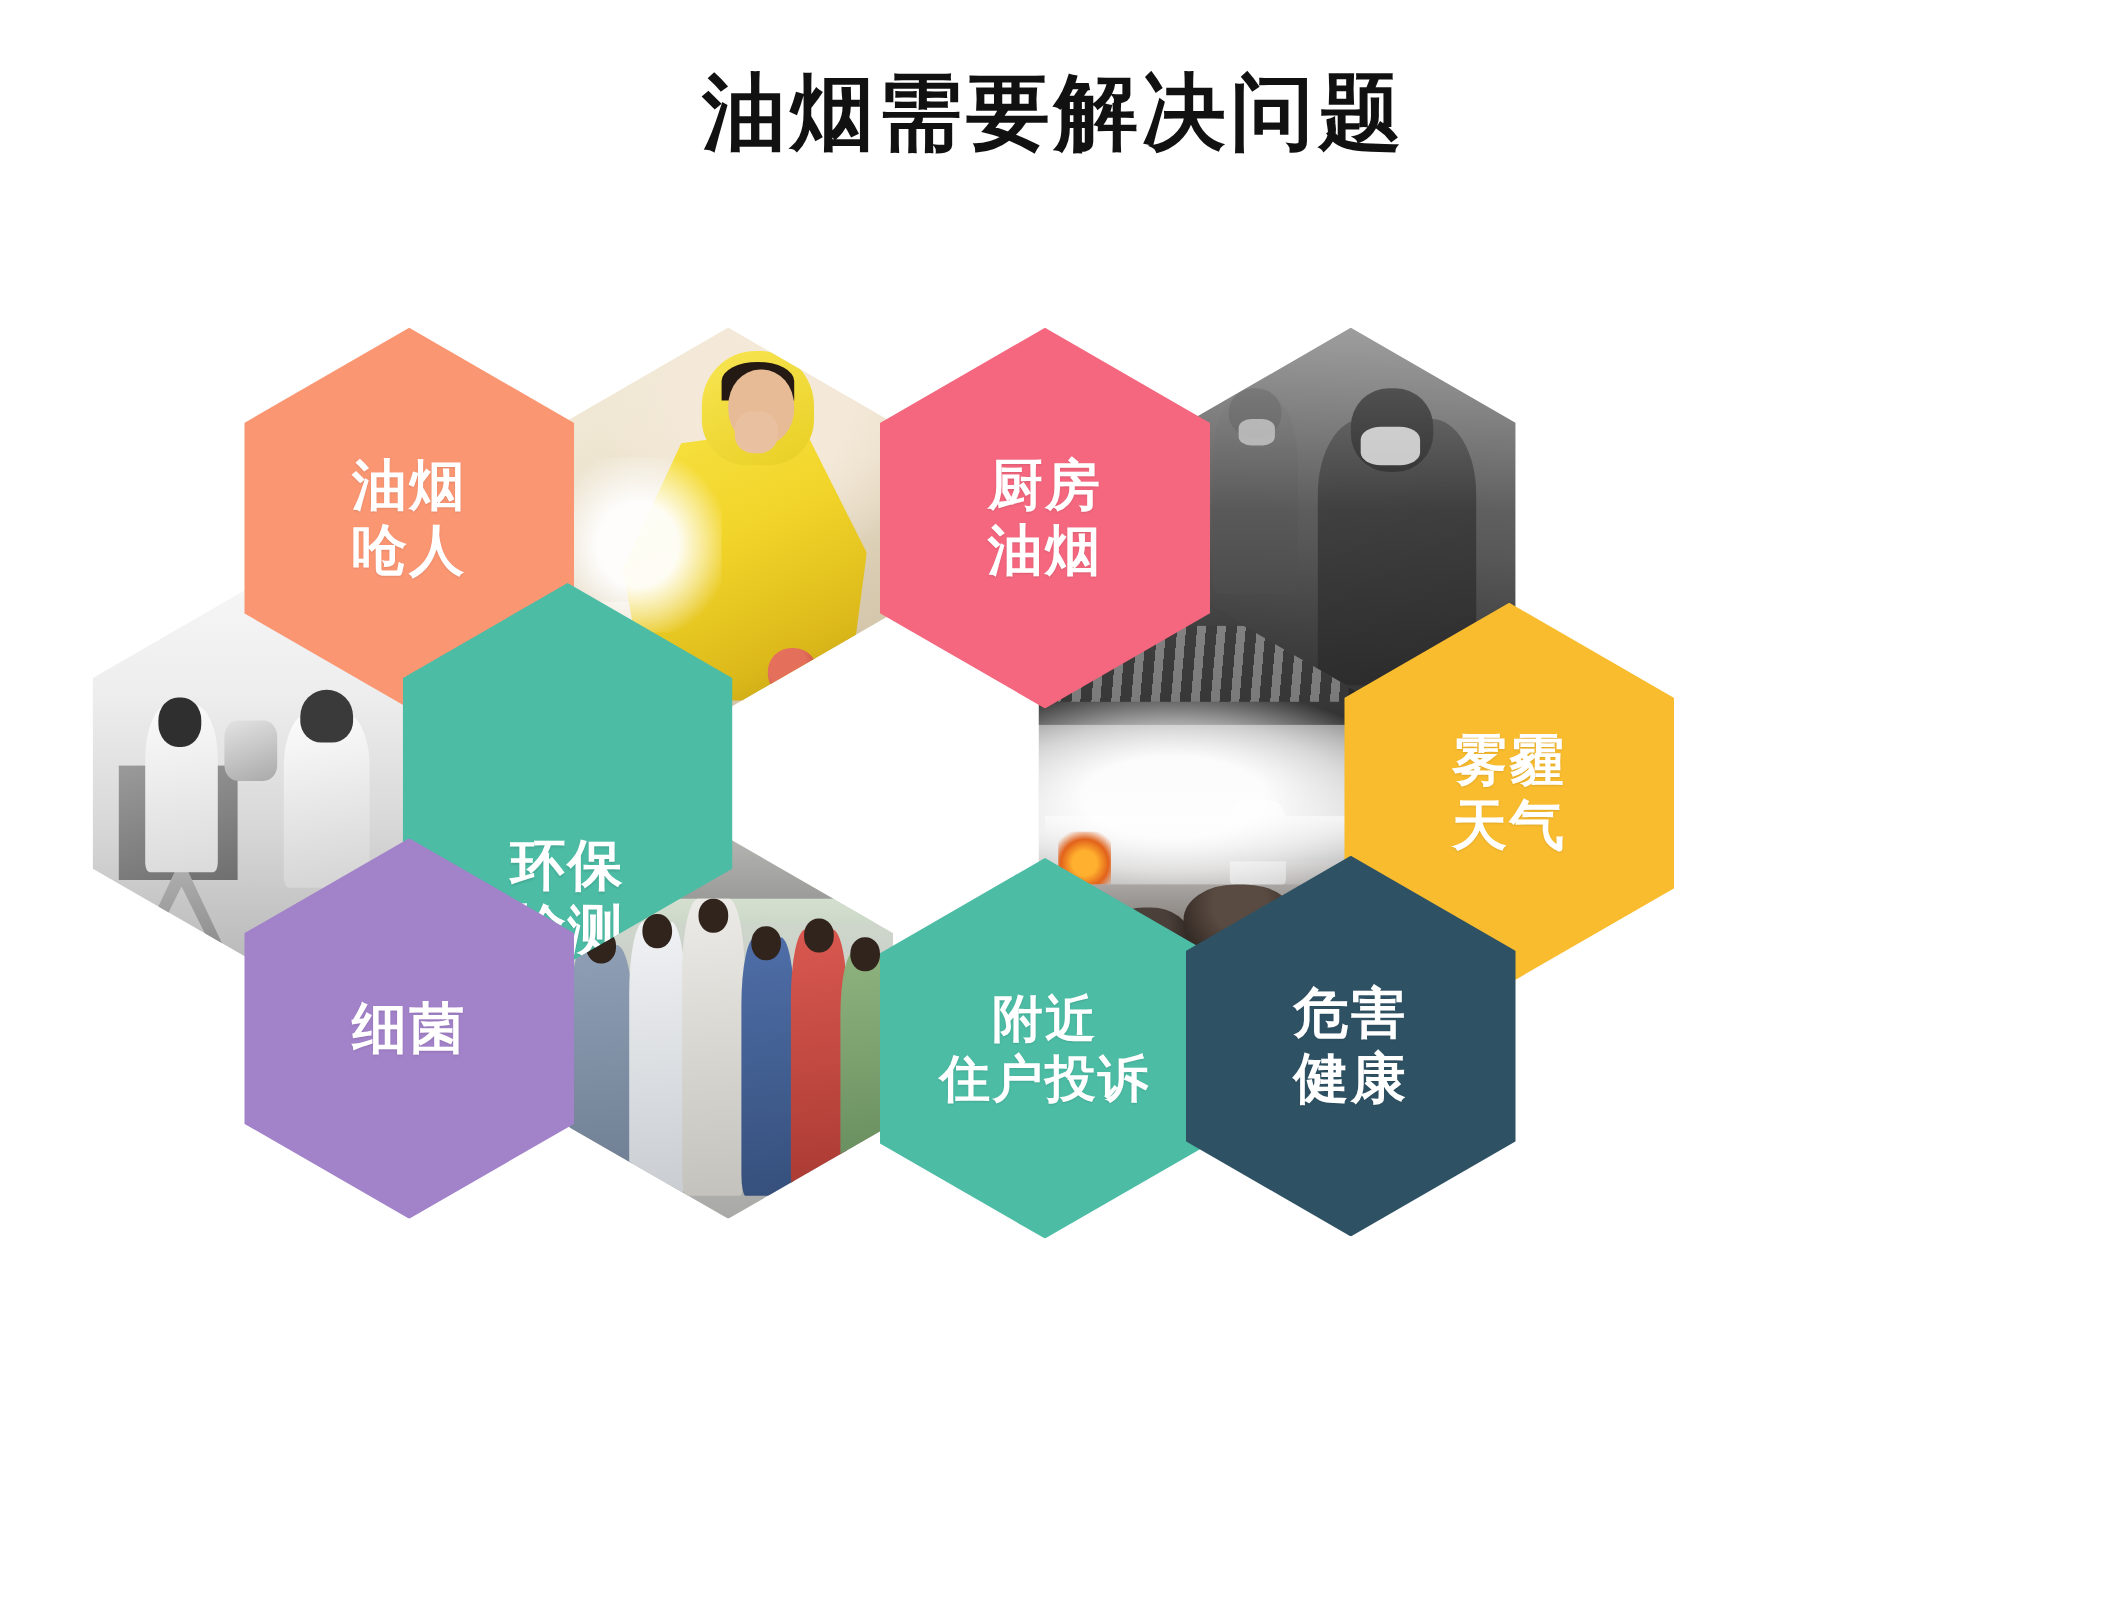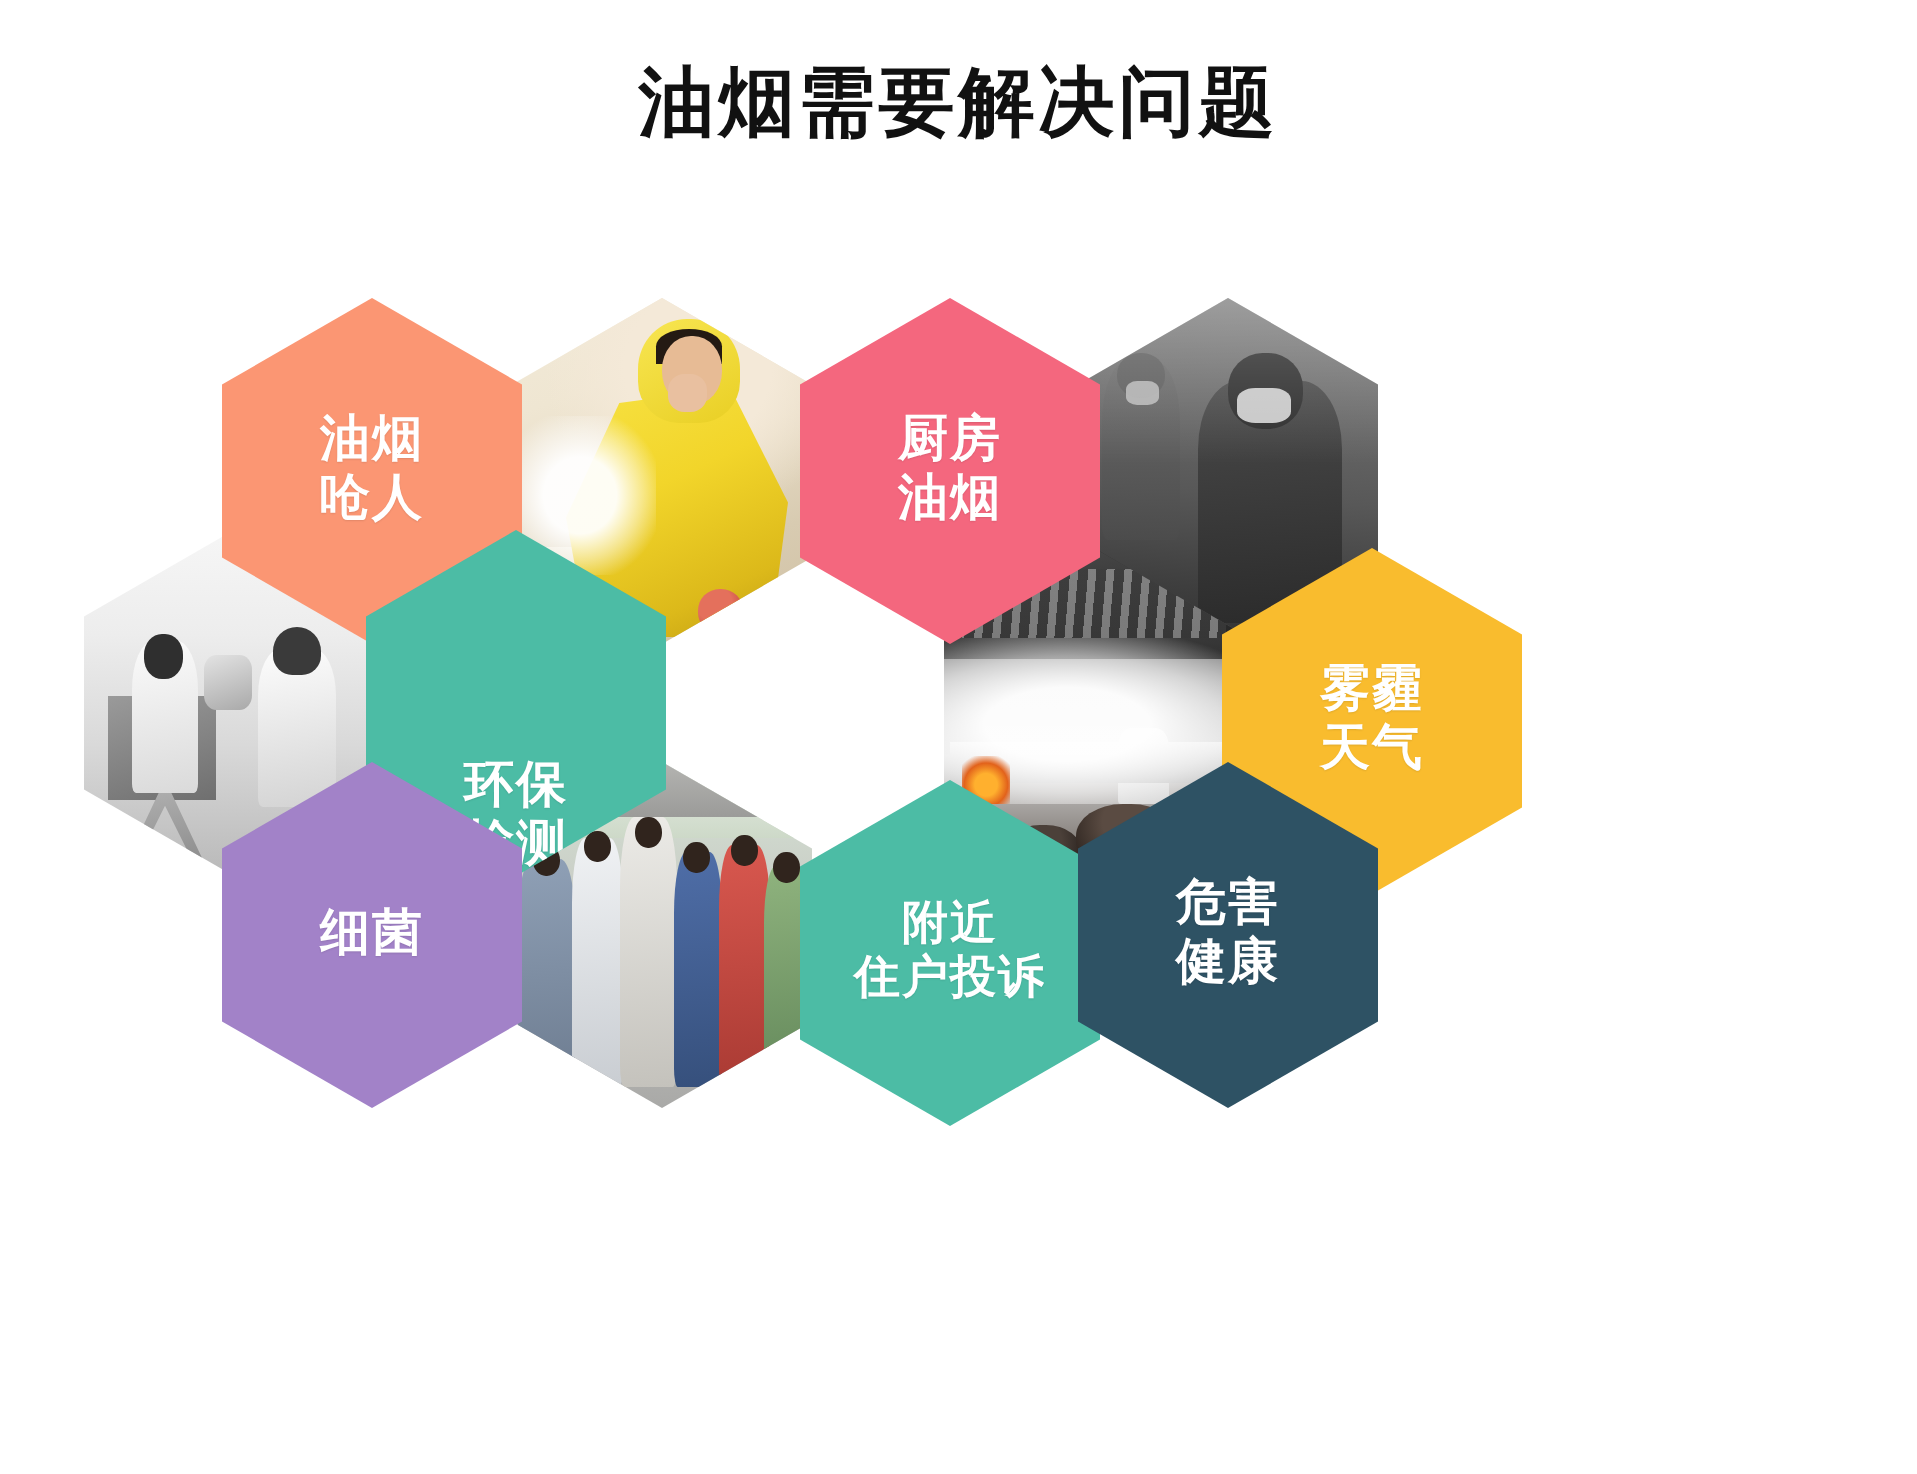--- a/index.html
+++ b/index.html
@@ -28,21 +28,20 @@
   
   #hexgrid{position:absolute;left:0;top:0;width:1917px;height:1474px;}
 
   .hex{
     position:absolute;
     width:300px;height:346px;
     clip-path:polygon(50% 0%,100% 25%,100% 75%,50% 100%,0% 75%,0% 25%);
     -webkit-clip-path:polygon(50% 0%,100% 25%,100% 75%,50% 100%,0% 75%,0% 25%);
     display:flex;align-items:center;justify-content:center;
     overflow:hidden;
-    font-family:Liberation Mono, monospace;
   }
   .hex .lbl{
     position:relative;z-index:3;
     color:#ffffff;font-weight:700;
     font-size:50px;line-height:1.18;
     text-align:center;letter-spacing:2px;
     text-shadow:0 1px 2px rgba(0,0,0,.10);
     white-space:pre-line;
   }
   .hex.two-line .lbl{font-size:50px;}
@@ -242,19 +241,19 @@
         <div class="lbl">雾霾
 天气</div>
       </div>
       <div class="hex one-line" style="left: 222px; top: 762px; background: rgb(162, 130, 200);">
         <div class="lbl">细菌</div>
       </div>
       <div class="hex two-line wide-line" style="left: 800px; top: 780px; background: rgb(76, 188, 165);">
         <div class="lbl">附近
 住户投诉</div>
       </div>
-      <div class="hex two-line" style="left: 1078px; top: 762px; background: rgb(46, 82, 100);">
+      <div class="hex two-line" style="left: 1078px; top: 778px; background: rgb(46, 82, 100);">
         <div class="lbl">危害
 健康</div>
       </div>
     </div>
 
 </div>
 
 </body></html>

